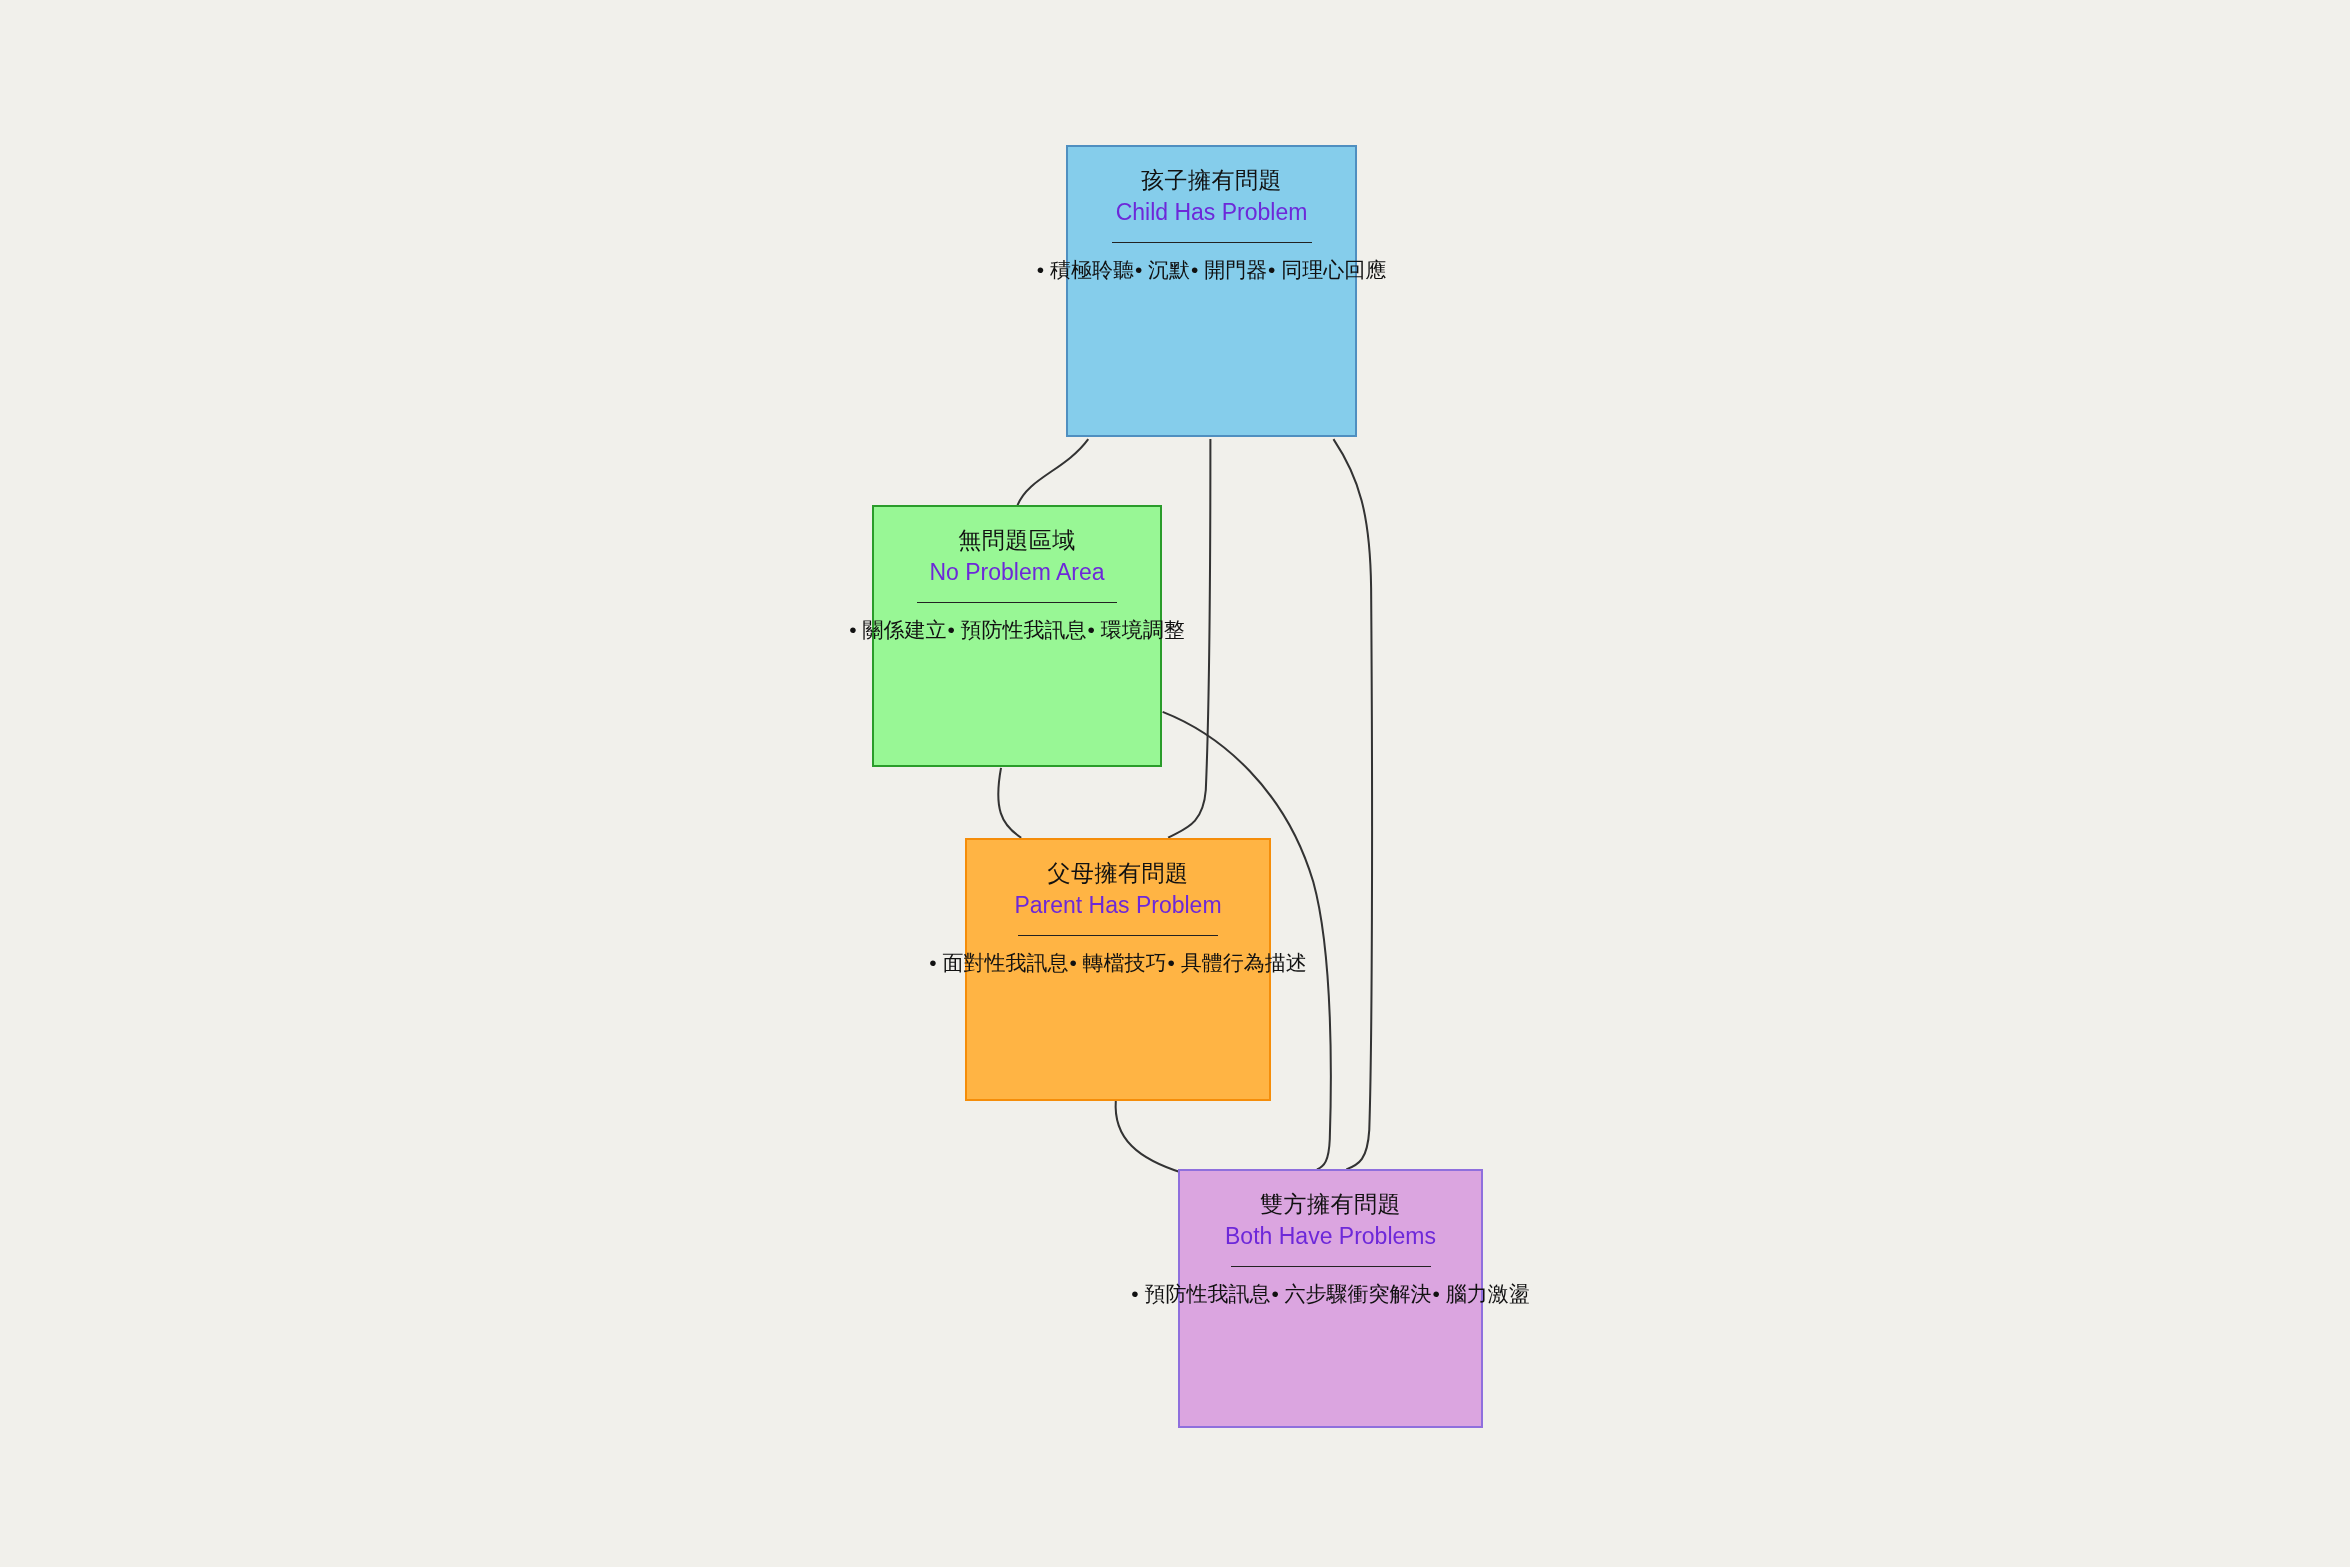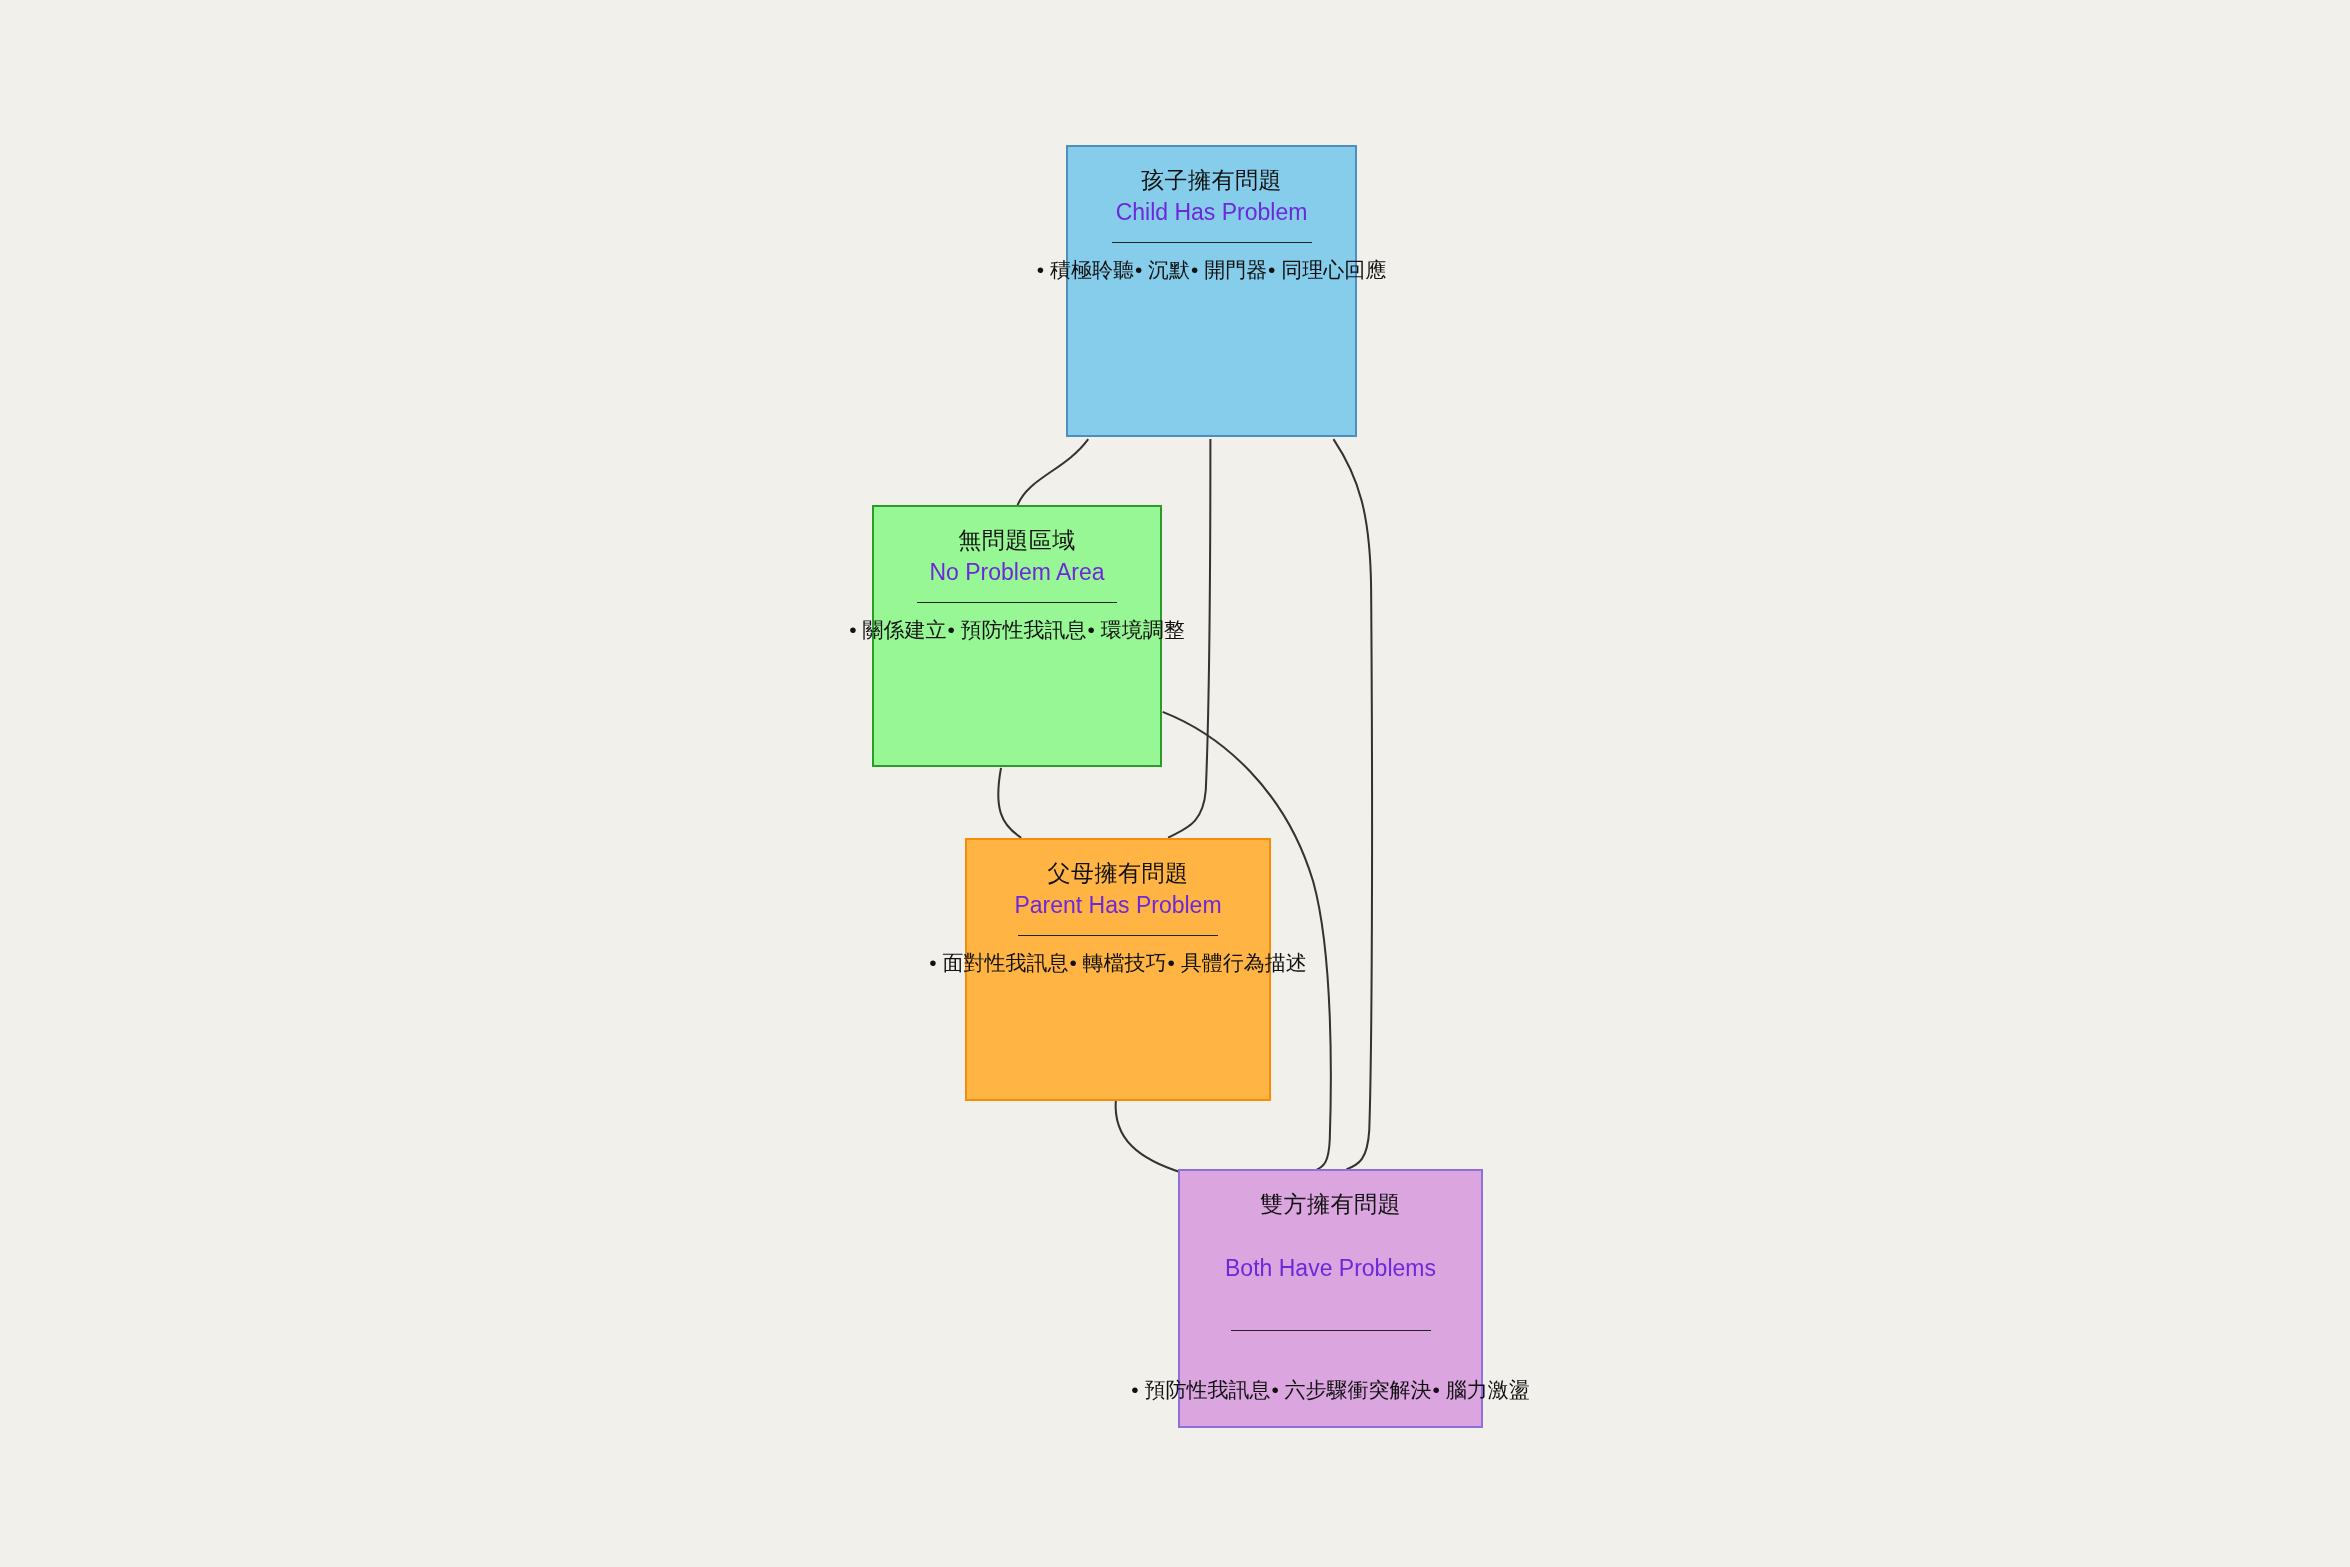--- a/index.html
+++ b/index.html
@@ -98,21 +98,20 @@
     background: #ffb444;
     border-color: #f58d09;
   }
   #node-both {
     left: 1178px;
     top: 1169px;
     width: 305px;
     height: 259px;
     background: #dba5e0;
     border-color: #8f6fdd;
-    gap: 32px;
   }
 </style>
 </head>
 <body>
 
 <div id="canvas">
 
   <svg id="edges" viewBox="0 0 2560 1707" preserveAspectRatio="none">
 
     <path class="edge" d="M 1185,478 C 1160,512 1120,520 1108,550"></path>

